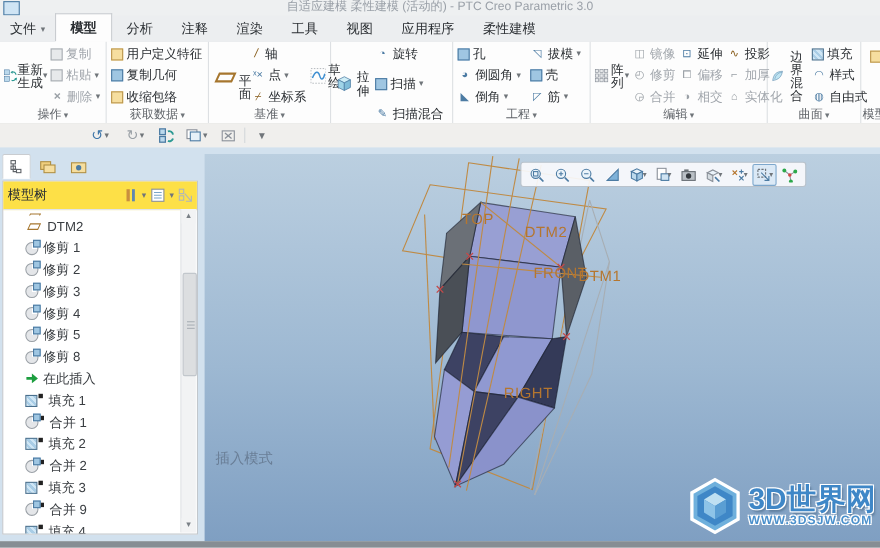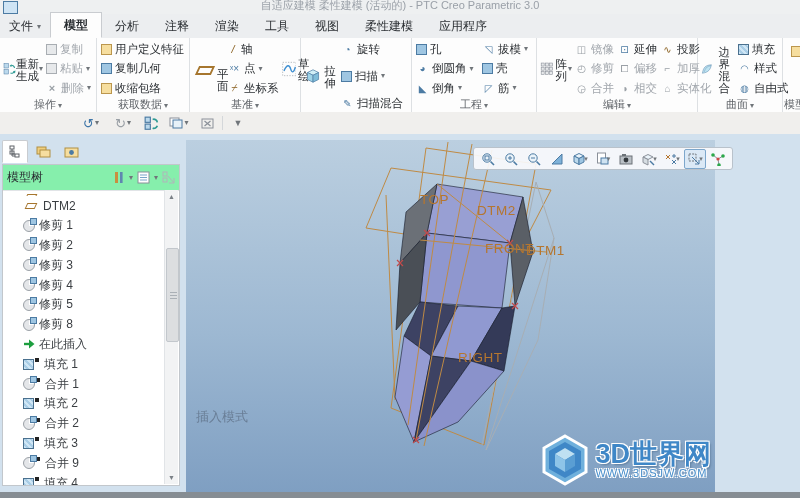--- a/index.html
+++ b/index.html
@@ -55,48 +55,48 @@
 
   
   #main{left:0;top:134px;width:800px;height:358px;background:#d2e1ee}
 
   
   #navigator{left:0;top:4px;width:182px;height:350px}
   #nav-tabs{display:flex;gap:2px;padding:2px 0 0 2px;height:24px}
   .ntab{width:24px;height:21px;display:flex;align-items:center;justify-content:center;border:1px solid transparent;border-radius:2px 2px 0 0}
   .ntab.on{background:#fff;border-color:#c9ccd0;border-bottom-color:#fff}
   #nav-panel{position:absolute;left:2px;top:26px;width:178px;height:322px;background:#fff;border:1px solid #c2c7cc;box-sizing:border-box}
-  #nav-header{height:25px;border-bottom:1px solid #e1e4e7;display:flex;align-items:center;padding:0 4px;gap:4px;background:#86efac}
+  #nav-header{height:25px;border-bottom:1px solid #e1e4e7;display:flex;align-items:center;padding:0 4px;gap:4px;background:#fde047}
   #nav-title{font-size:12px;color:#2b2f33;flex:1}
   #tree{position:absolute;left:0;top:25px;right:14px;bottom:0;overflow:hidden}
   .trow{display:flex;align-items:center;gap:4px;height:19.8px;padding-left:20px;white-space:nowrap}
   .trow .tlabel{font-size:12px;color:#3a3e42}
   #tree-partial{height:6px;overflow:hidden;padding-left:20px}
   
   #tree-scroll{position:absolute;top:25px;right:1px;width:13px;bottom:1px;background:#f2f3f4;border-left:1px solid #e1e4e7}
   .sarrow{position:absolute;left:0;width:13px;height:13px;text-align:center;font-size:7px;color:#7a8086;line-height:13px;background:#f2f3f4}
   #sthumb{position:absolute;left:1px;top:58px;width:11px;height:92px;background:#dcdee0;border:1px solid #c2c7cc;border-radius:2px}
   #sgrip{position:absolute;left:3px;top:50%;width:7px;height:1px;background:#aab0b6;box-shadow:0 -3px #aab0b6,0 3px #aab0b6}
 
   
-  #viewport{left:186px;top:6px;width:529px;height:352px;background:linear-gradient(180deg,#bbcfe0 0%,#9db8d2 55%,#7f9fc2 100%)}
+  #viewport{left:186px;top:6px;width:614px;height:352px;background:linear-gradient(180deg,#bbcfe0 0%,#9db8d2 55%,#7f9fc2 100%)}
   #vp-toolbar{position:absolute;left:287px;top:7px;height:21px;display:flex;align-items:center;gap:1px;background:rgba(248,250,252,.92);border:1px solid #b9c2cb;border-radius:3px;padding:0 3px}
   .vbtn{width:20px;height:18px;display:flex;align-items:center;justify-content:center;border:1px solid transparent;border-radius:2px}
   .vbtn.pressed{background:#dbe9f6;border-color:#7da7cc}
   .vcr{font-size:7px;color:#70757a;margin-left:-2px}
 
   .dlabel{position:absolute;color:#b5762f;font-size:13.5px;letter-spacing:.5px}
   #insert-mode{position:absolute;color:rgba(70,82,100,.5);font-size:13px}
 
   
   #watermark{position:absolute;right:4px;bottom:6px;display:flex;align-items:center;gap:4px}
   #wm-text{display:flex;flex-direction:column;line-height:1}
   #wm-name{font-size:27px;font-weight:bold;color:#3f87c7;
       text-shadow:-1px -1px 0 #fff,1px -1px 0 #fff,-1px 1px 0 #fff,1px 1px 0 #fff,2px 2px 2px rgba(30,60,90,.35)}
-  #wm-url{font-size:11px;font-weight:normal;color:#4a90cc;letter-spacing:1px;margin-top:0;
+  #wm-url{font-size:11px;font-weight:bold;color:#4a90cc;letter-spacing:1px;margin-top:0;
       text-shadow:-1px -1px 0 #fff,1px -1px 0 #fff,-1px 1px 0 #fff,1px 1px 0 #fff}
 
   #bottombar{left:0;top:492px;width:800px;height:6px;background:#868d93}
 </style>
 </head>
 <body>
 
 <div id="titlebar" class="abs">
   <div id="app-ico" class="abs"></div>
   <div id="title-text" class="abs">自适应建模 柔性建模 (活动的) - PTC Creo Parametric 3.0</div>
@@ -106,22 +106,22 @@
   <div class="tab file">
     <span>文件</span>
     <span class="cr">▾</span>
   </div>
   <div class="tab active"><span>模型</span></div>
   <div class="tab"><span>分析</span></div>
   <div class="tab"><span>注释</span></div>
   <div class="tab"><span>渲染</span></div>
   <div class="tab"><span>工具</span></div>
   <div class="tab"><span>视图</span></div>
+  <div class="tab"><span>应用程序</span></div>
   <div class="tab"><span>柔性建模</span></div>
-  <div class="tab"><span>应用程序</span></div>
 </div>
 
 <div id="ribbon" class="abs">
 
   <div class="rgroup" style="width:96px">
     <div class="rbody">
       <div class="bigbtn">
         <svg width="26" height="26" viewBox="0 0 26 26">
           <rect x="2" y="2" width="9" height="9" fill="#bcd9ec" stroke="#4c7ba3"></rect>
           <rect x="2" y="14" width="9" height="9" fill="#bcd9ec" stroke="#4c7ba3"></rect>

